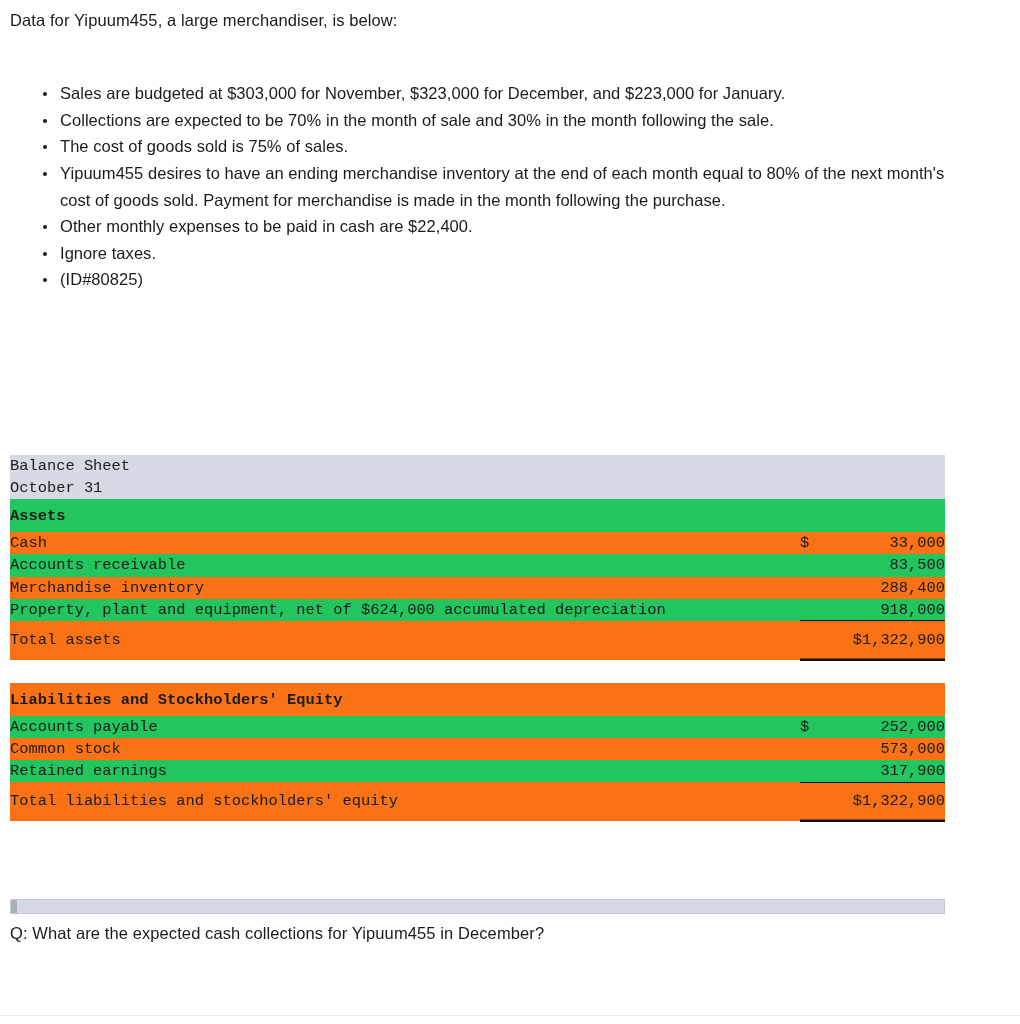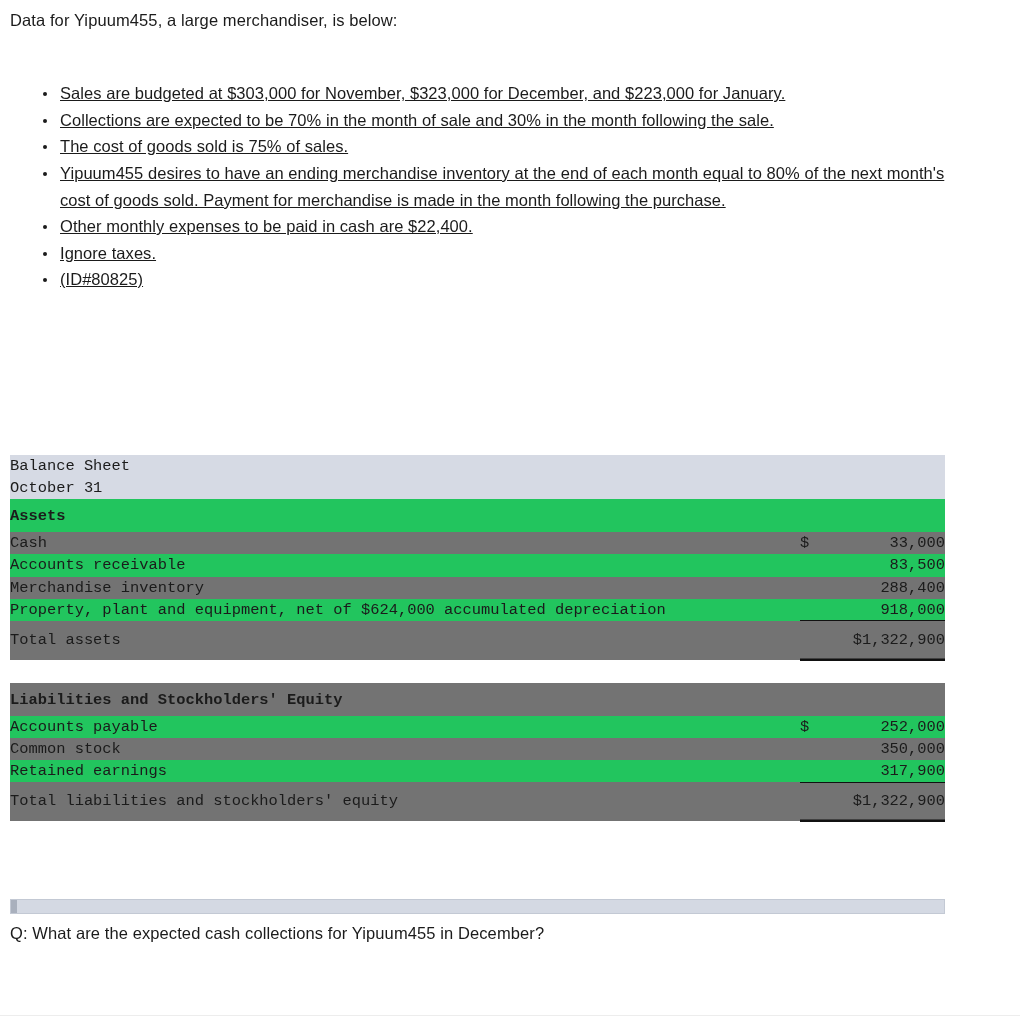--- a/index.html
+++ b/index.html
@@ -42,21 +42,20 @@
     top: 49px;
   }
   .facts li {
     position: relative;
     font-size: 16.5px;
     line-height: 1.61;
     color: #1b1b1b;
     padding-left: 60px;
     padding-right: 70px;
     letter-spacing: 0.05px;
-    text-decoration: underline;
   }
   .facts li::before {
     content: "";
     position: absolute;
     left: 43px;
     top: 12px;
     width: 4px;
     height: 4px;
     background: #1b1b1b;
     border-radius: 50%;
@@ -88,21 +87,21 @@
 
   .hdr-cell {
     background: #d6dae4;
     text-align: left;
     font-weight: normal;
     padding: 13px 0 14px 0;
     line-height: 1.43;
     font-size: 15.4px;
   }
 
-  .row-light { background: #737373; }
+  .row-light { background: #f97316; }
   .row-white { background: #22c55e; }
 
   .lbl {
     padding: 6px 0 6px 20px;
     line-height: 1.44;
   }
   .lbl.section {
     font-weight: bold;
     padding-top: 6px;
     padding-bottom: 5px;
@@ -244,21 +243,21 @@
           <td class="val"></td>
         </tr>
         <tr class="row-white">
           <td class="lbl">Accounts payable</td>
           <td class="sym">$</td>
           <td class="val">252,000</td>
         </tr>
         <tr class="row-light">
           <td class="lbl">Common stock</td>
           <td class="sym"></td>
-          <td class="val">350,000</td>
+          <td class="val">573,000</td>
         </tr>
         <tr class="row-white">
           <td class="lbl">Retained earnings</td>
           <td class="sym"></td>
           <td class="val">317,900</td>
         </tr>
         <tr class="row-light total rule-top">
           <td class="lbl">Total liabilities and stockholders' equity</td>
           <td class="sym"></td>
           <td class="val">$1,322,900</td>

